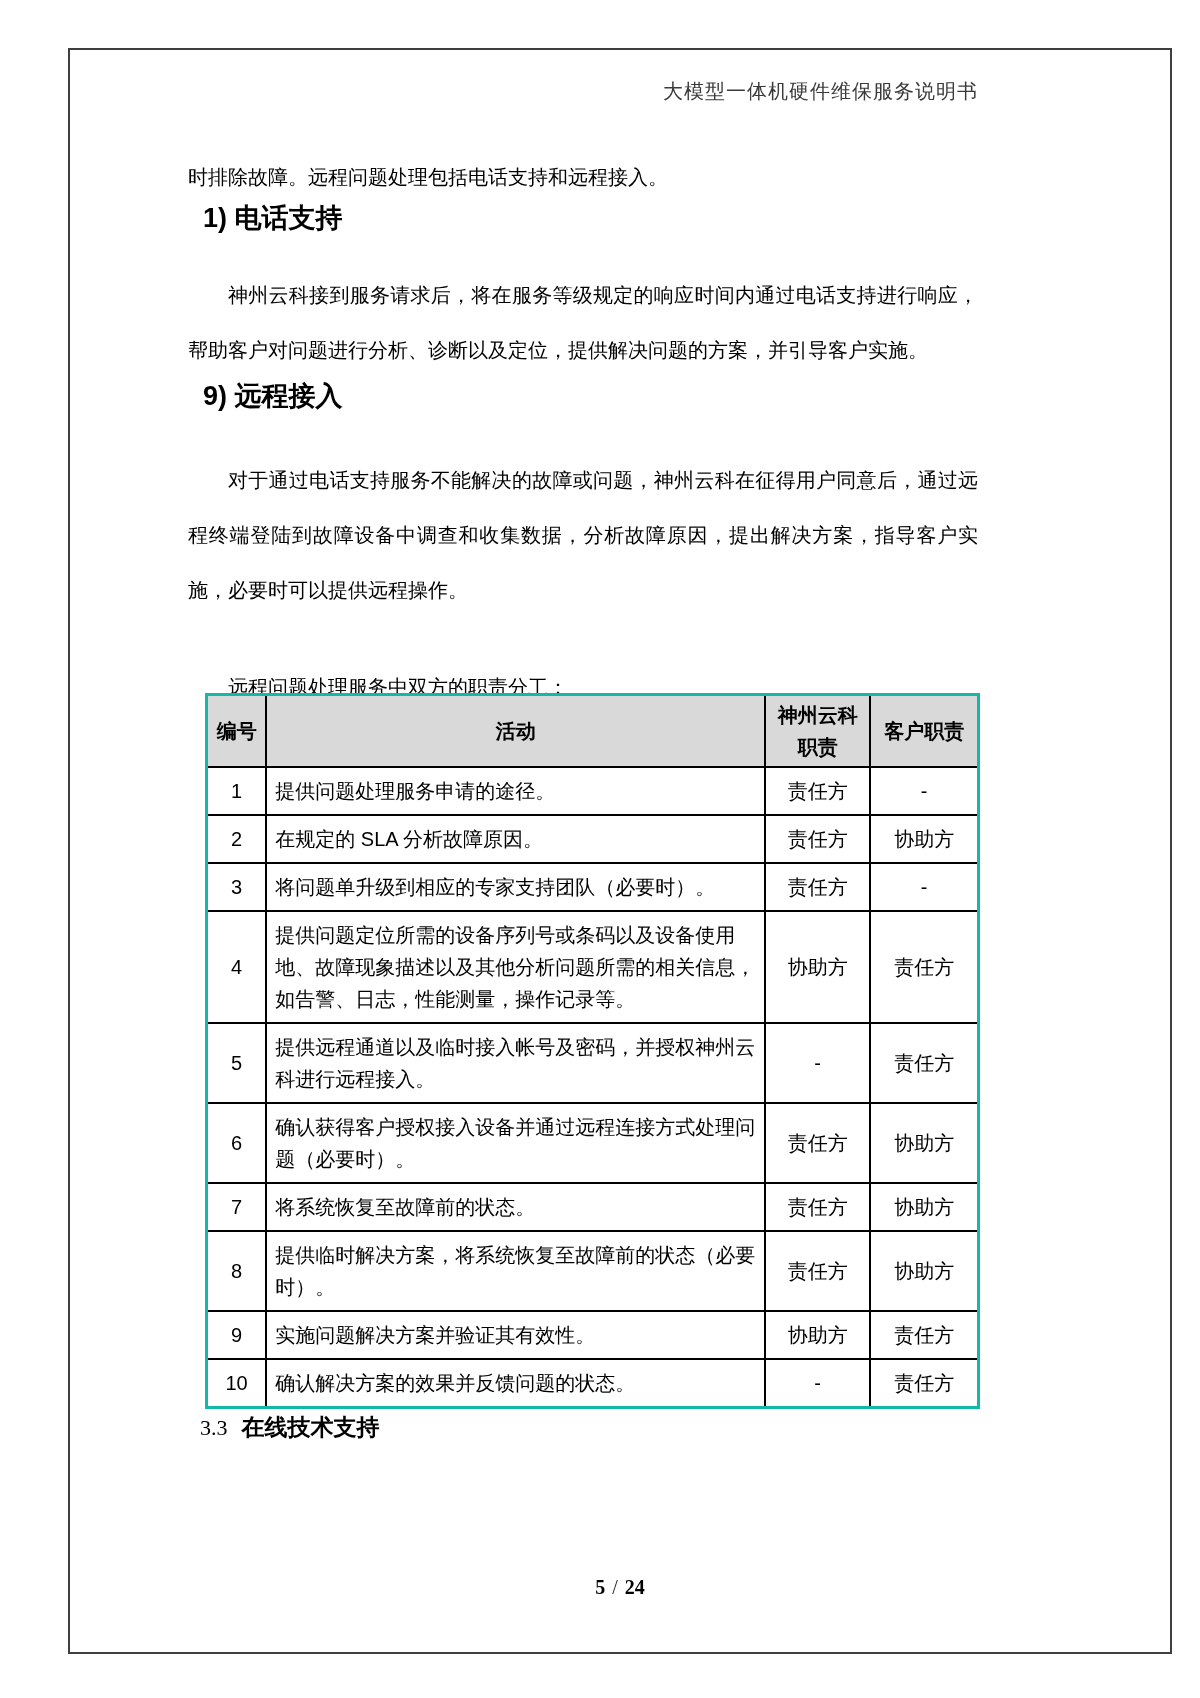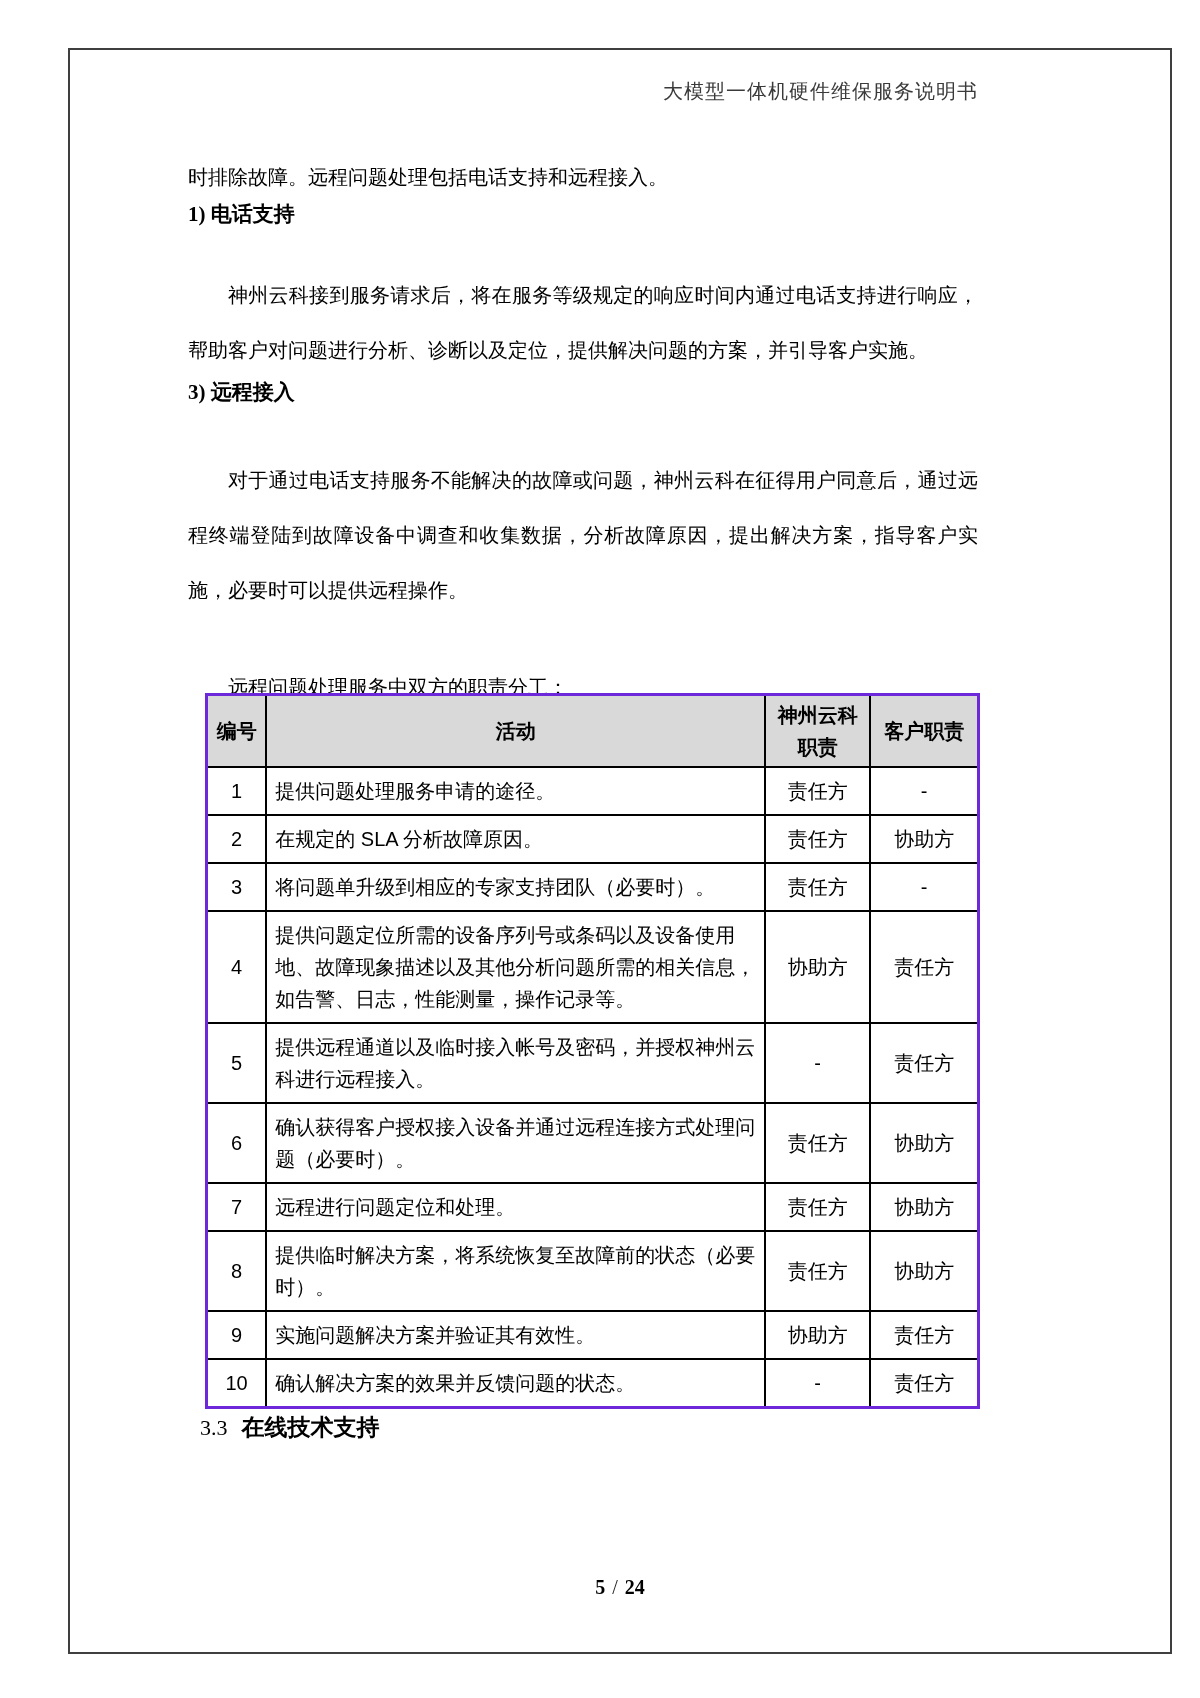--- a/index.html
+++ b/index.html
@@ -35,30 +35,30 @@
     width: 790px;
     font-size: 20px; line-height: 55px;
     text-align: justify;
   }
   .indent { text-indent: 2em; }
   .p-intro { top: 130px; }
   .p-phone { top: 248px; }
   .p-remote { top: 433px; }
   .p-tableintro { top: 640px; }
   .sub-heading {
-    position: absolute; left: 168px;
-    font-size: 21px; font-weight: bold; font-family: Liberation Serif, serif;
+    position: absolute; left: 183px;
+    font-size: 27px; font-weight: bold;
   }
   .h-phone { top: 200px; }
   .h-remote { top: 378px; }
   table.resp {
     position: absolute; left: 185px; top: 693px;
     width: 775px;
     border-collapse: collapse;
-    border: 3px solid #6d28d9;
+    border: 3px solid #14b8a6;
     table-layout: fixed;
   }
   table.resp th, table.resp td {
     border: 2px solid #000000;
     font-size: 20px;
     line-height: 32px;
     padding: 7px 8px;
     vertical-align: middle;
   }
   table.resp th {
@@ -99,21 +99,21 @@
 <div class="page">
   <div class="page-border"></div>
 
   <div class="doc-header">大模型一体机硬件维保服务说明书</div>
 
   <p class="para p-intro">时排除故障。远程问题处理包括电话支持和远程接入。</p>
 
   <div class="sub-heading h-phone">1) 电话支持</div>
   <p class="para indent p-phone">神州云科接到服务请求后，将在服务等级规定的响应时间内通过电话支持进行响应，帮助客户对问题进行分析、诊断以及定位，提供解决问题的方案，并引导客户实施。</p>
 
-  <div class="sub-heading h-remote">3) 远程接入</div>
+  <div class="sub-heading h-remote">9) 远程接入</div>
   <p class="para indent p-remote">对于通过电话支持服务不能解决的故障或问题，神州云科在征得用户同意后，通过远程终端登陆到故障设备中调查和收集数据，分析故障原因，提出解决方案，指导客户实施，必要时可以提供远程操作。</p>
 
   <p class="para indent p-tableintro">远程问题处理服务中双方的职责分工：</p>
 
   <table class="resp">
     <colgroup>
       <col class="col-num">
         <col class="col-act">
         <col class="col-ven">
         <col class="col-cus">
@@ -159,21 +159,21 @@
         <td class="c">责任方</td>
       </tr>
       <tr>
         <td class="c">6</td>
         <td class="act">确认获得客户授权接入设备并通过远程连接方式处理问题（必要时）。</td>
         <td class="c">责任方</td>
         <td class="c">协助方</td>
       </tr>
       <tr>
         <td class="c">7</td>
-        <td class="act">远程进行问题定位和处理。</td>
+        <td class="act">将系统恢复至故障前的状态。</td>
         <td class="c">责任方</td>
         <td class="c">协助方</td>
       </tr>
       <tr>
         <td class="c">8</td>
         <td class="act">提供临时解决方案，将系统恢复至故障前的状态（必要时）。</td>
         <td class="c">责任方</td>
         <td class="c">协助方</td>
       </tr>
       <tr>

